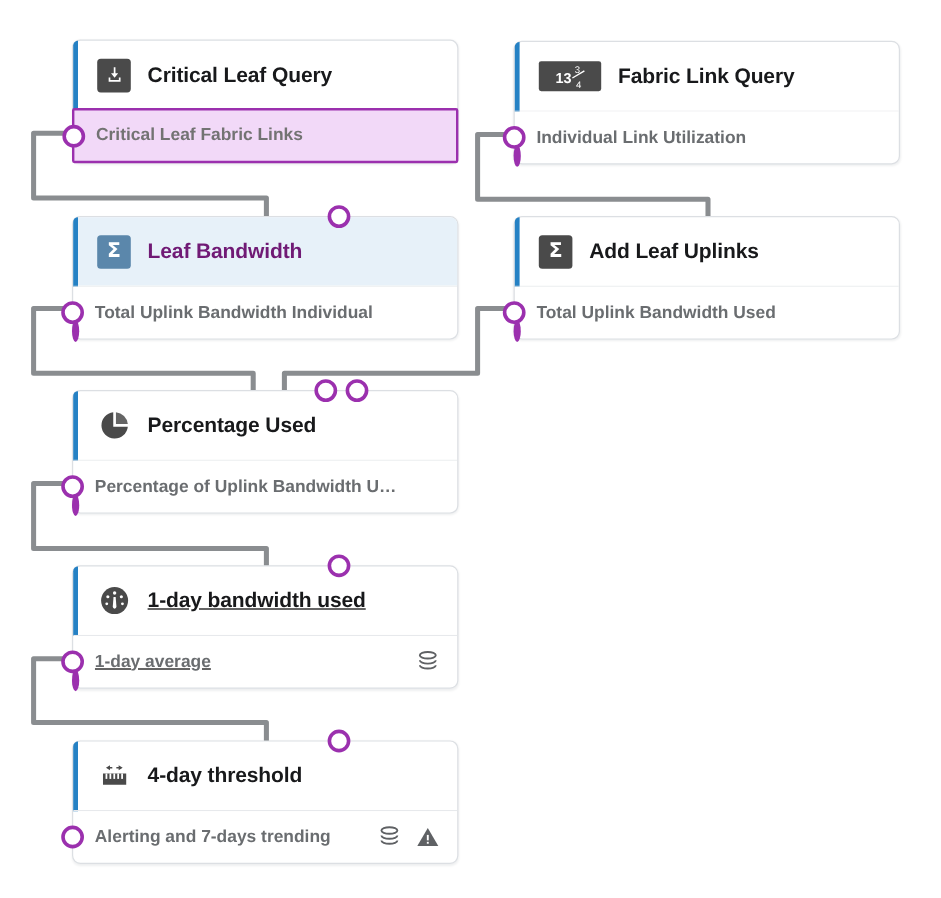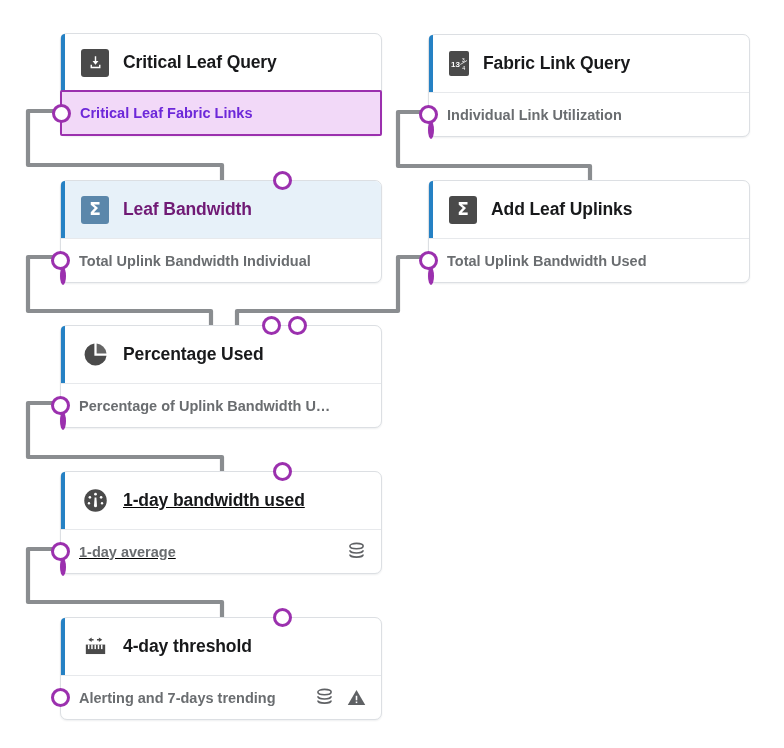--- a/index.html
+++ b/index.html
@@ -115,21 +115,21 @@
 
   
   .node.flagged .node-body {
     background: #f2d9f8;
     border: 2px solid #9b30ae;
     border-radius: 2px;
     height: 46px;
     margin: -1px;
   }
   .node.flagged .body-label {
-    color: #6d28d9;
+    color: #737373;
   }
 
   
   .port {
     position: absolute;
     width: 19px;
     height: 19px;
     border-radius: 50%;
     border: 3.6px solid #9b30ae;
     background: #ffffff;
@@ -219,21 +219,21 @@
     </div>
     <div class="node-body">
       <span class="port in"></span>
       <span class="body-label">Critical Leaf Fabric Links</span>
     </div>
   </div>
 
   <div class="node" style="left:428px; top:34px; width:322px;">
     <div class="node-head">
       <span class="accent"></span>
-      <span class="glyph" style="width:20px;height:25px;border-radius:2px;">
+      <span class="glyph" style="width:52px;height:25px;border-radius:2px;">
         <svg class="mini-icon" width="30" height="25" viewBox="0 0 30 25">
           <text x="3" y="18" fill="#ffffff" font-size="12" font-weight="bold" font-family="Liberation Sans, sans-serif">13</text>
           <text x="19" y="10" fill="#ffffff" font-size="8" font-family="Liberation Sans, sans-serif">3</text>
           <line x1="17" y1="14" x2="27" y2="8" stroke="#ffffff" stroke-width="1.2"></line>
           <text x="20" y="22" fill="#ffffff" font-size="8" font-family="Liberation Sans, sans-serif">4</text>
         </svg>
       </span>
       <span class="node-title">Fabric Link Query</span>
     </div>
     <div class="node-body">

